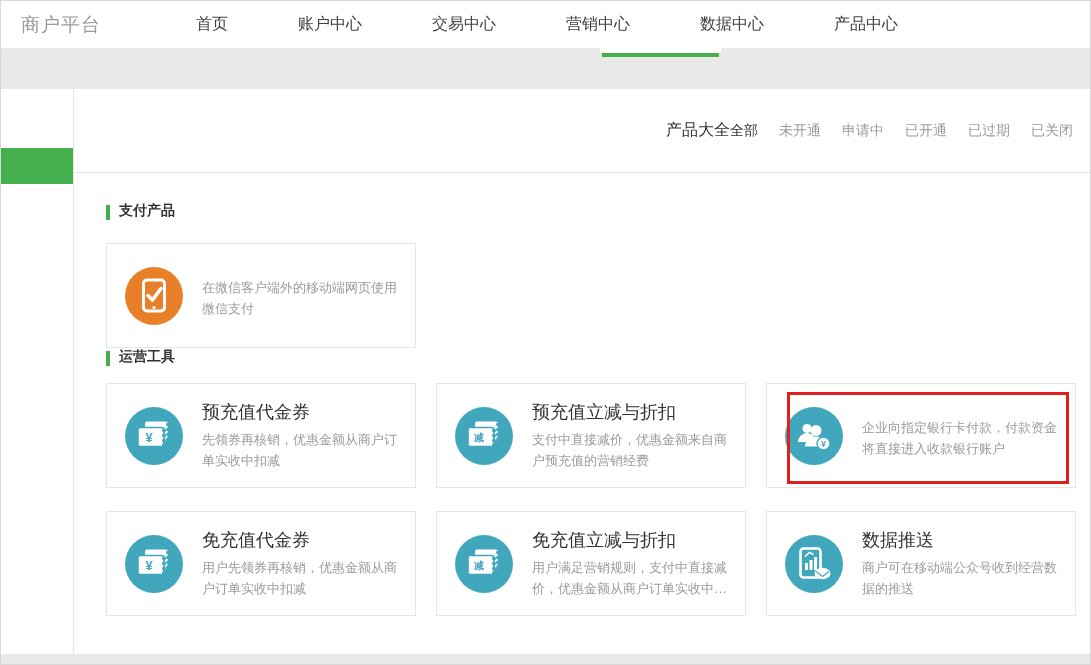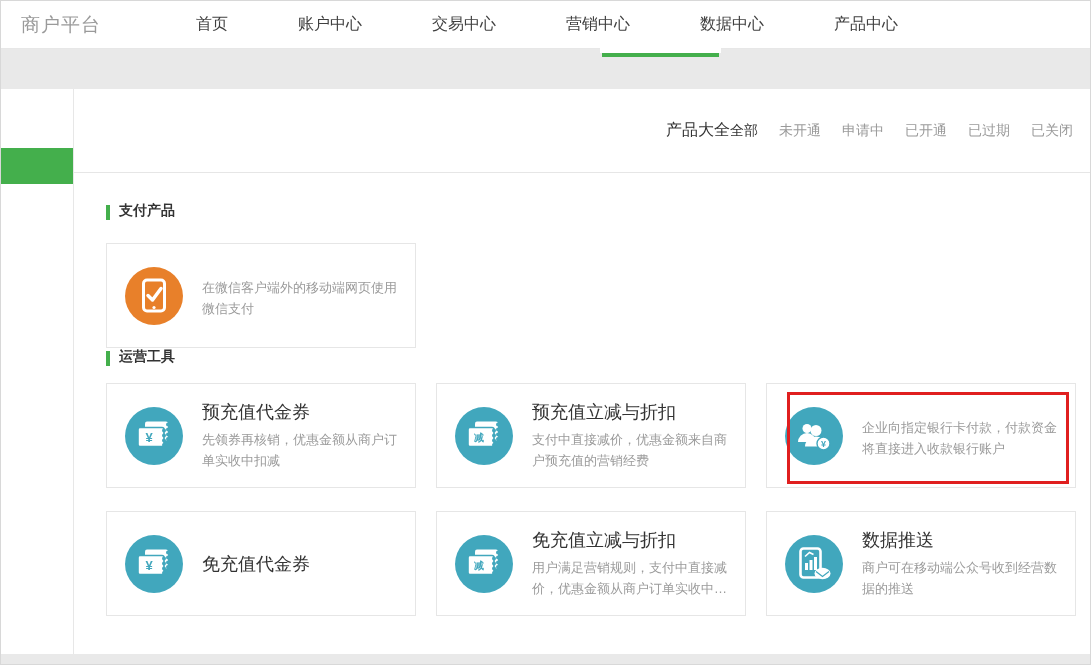--- a/index.html
+++ b/index.html
@@ -200,20 +200,21 @@
               <rect x="1" y="6.5" width="26" height="19" rx="2" fill="#fff" stroke="#41a7bd" stroke-width="1.6"></rect>
               <circle cx="27" cy="9.5" r="2" fill="#41a7bd"></circle>
                 <circle cx="27" cy="14.5" r="2" fill="#41a7bd"></circle>
               <circle cx="27" cy="19.5" r="2" fill="#41a7bd"></circle>
                 <circle cx="27" cy="24" r="2" fill="#41a7bd"></circle>
               <text x="12" y="21" font-size="13" font-weight="bold" fill="#41a7bd" text-anchor="middle">¥</text>
             </svg>
           </div>
           <div class="card-text">
             <div class="card-title">免充值代金券</div>
+            <div class="card-desc">用户先领券再核销，优惠金额从商户订单实收中扣减</div>
           </div>
         </div>
 
         <div class="card">
           <div class="icon-circle teal" style="background: rgb(65, 167, 189);">
             <svg width="34" height="30" viewBox="0 0 34 30">
               <rect x="8" y="0.5" width="23" height="19" rx="2" fill="#fff"></rect>
               <circle cx="31" cy="3.5" r="2" fill="#41a7bd"></circle>
                 <circle cx="31" cy="8.5" r="2" fill="#41a7bd"></circle>
               <circle cx="31" cy="13.5" r="2" fill="#41a7bd"></circle>

